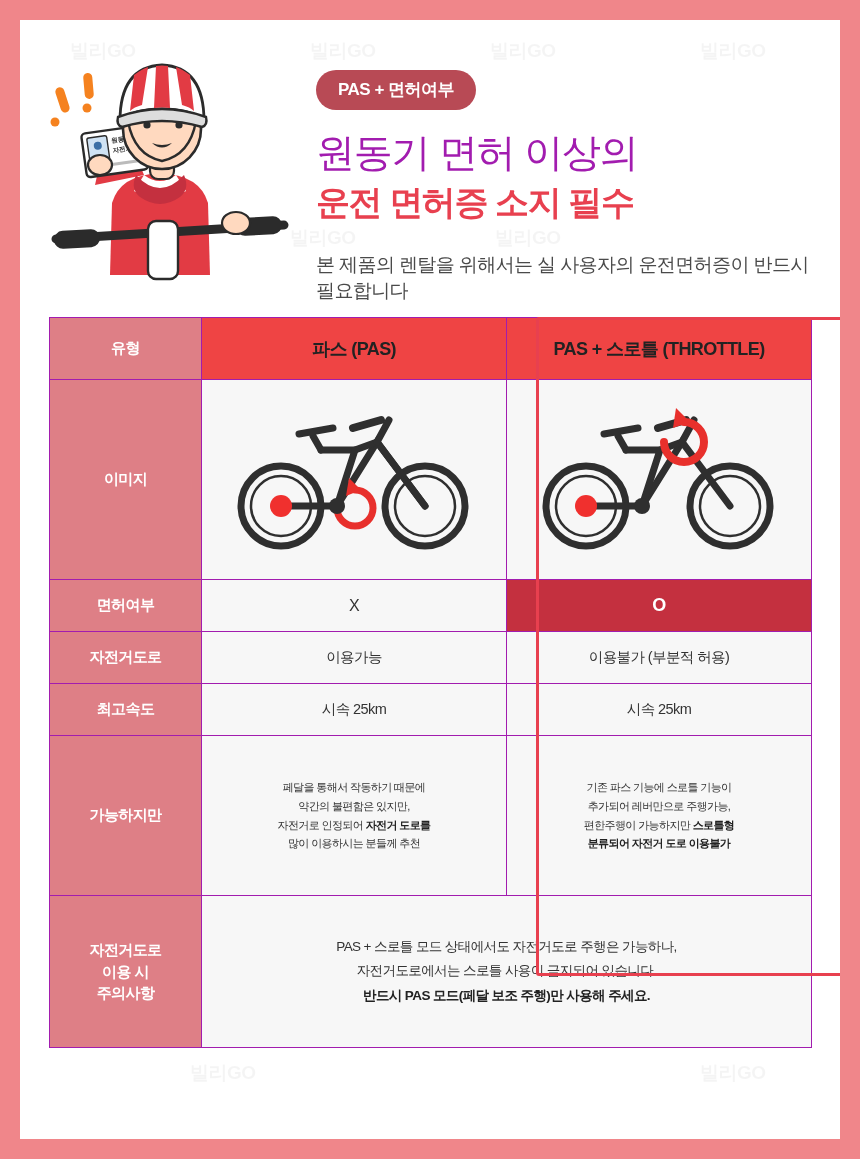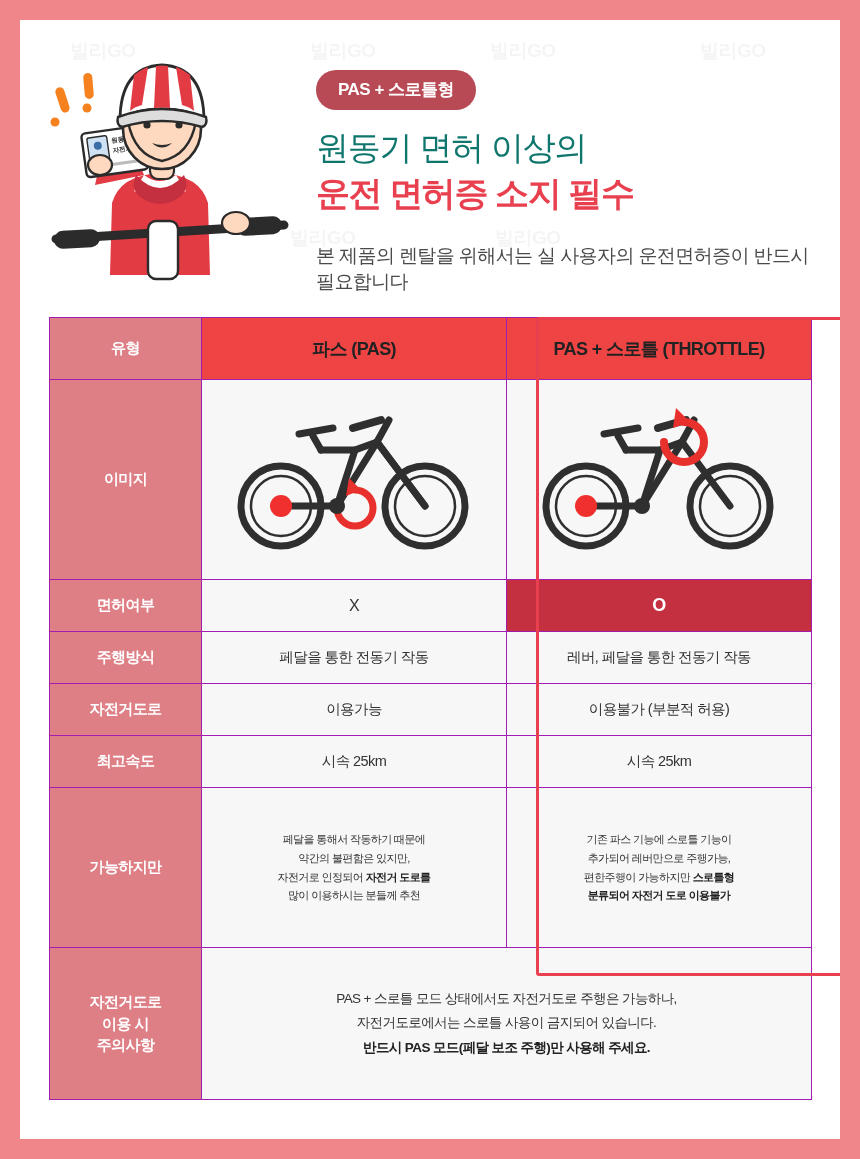--- a/index.html
+++ b/index.html
@@ -46,23 +46,23 @@
     background: #b84a55;
     color: #ffffff;
     font-size: 17px;
     font-weight: 700;
     border-radius: 20px;
     padding: 8px 22px 9px;
     letter-spacing: -0.5px;
   }
   .title1 {
     margin-top: 16px;
-    font-size: 33px;
+    font-size: 39px;
     font-weight: 500;
-    color: #0f766e;
+    color: #a21caf;
     letter-spacing: -1.2px;
   }
   .title2 {
     font-size: 34px;
     font-weight: 800;
     color: #e8404f;
     letter-spacing: -1.4px;
   }
   .subtitle {
     margin-top: 26px;
@@ -222,21 +222,21 @@
 
       <path d="M16 214 L244 200" stroke="#2b2b2b" stroke-width="9" stroke-linecap="round" fill="none"></path>
       <rect x="14" y="205" width="46" height="18" rx="9" transform="rotate(-3.5 37 214)" fill="#2b2b2b"></rect>
       <rect x="196" y="192" width="46" height="18" rx="9" transform="rotate(-3.5 219 201)" fill="#2b2b2b"></rect>
       <rect x="108" y="196" width="30" height="58" rx="8" fill="#ffffff" stroke="#2b2b2b" stroke-width="2.4"></rect>
 
       <ellipse cx="196" cy="198" rx="14" ry="11" fill="#ffd9bf" stroke="#2b2b2b" stroke-width="2.2"></ellipse>
     </svg>
 
     <div class="head-text">
-      <div class="badge">PAS + 스로틀형</div>
+      <div class="badge">PAS + 면허여부</div>
       <div class="title1">원동기 면허 이상의</div>
       <div class="title2">운전 면허증 소지 필수</div>
       <div class="subtitle">본 제품의 렌탈을 위해서는 실 사용자의 운전면허증이 반드시 필요합니다</div>
     </div>
   </div>
 
   <div class="table-wrap">
     <div class="highlight"></div>
 
     <table class="spec">
@@ -313,25 +313,20 @@
             </svg>
           </td>
         </tr>
 
         <tr>
           <td class="lbl">면허여부</td>
           <td class="lic-x">X</td>
           <td class="lic-o">O</td>
         </tr>
 
-        <tr class="row-h52">
-          <td class="lbl">주행방식</td>
-          <td class="cell">페달을 통한 전동기 작동</td>
-          <td class="cell">레버, 페달을 통한 전동기 작동</td>
-        </tr>
 
         <tr class="row-h52">
           <td class="lbl">자전거도로</td>
           <td class="cell">이용가능</td>
           <td class="cell">이용불가 (부분적 허용)</td>
         </tr>
 
         <tr class="row-h52">
           <td class="lbl">최고속도</td>
           <td class="cell">시속 25km</td>

